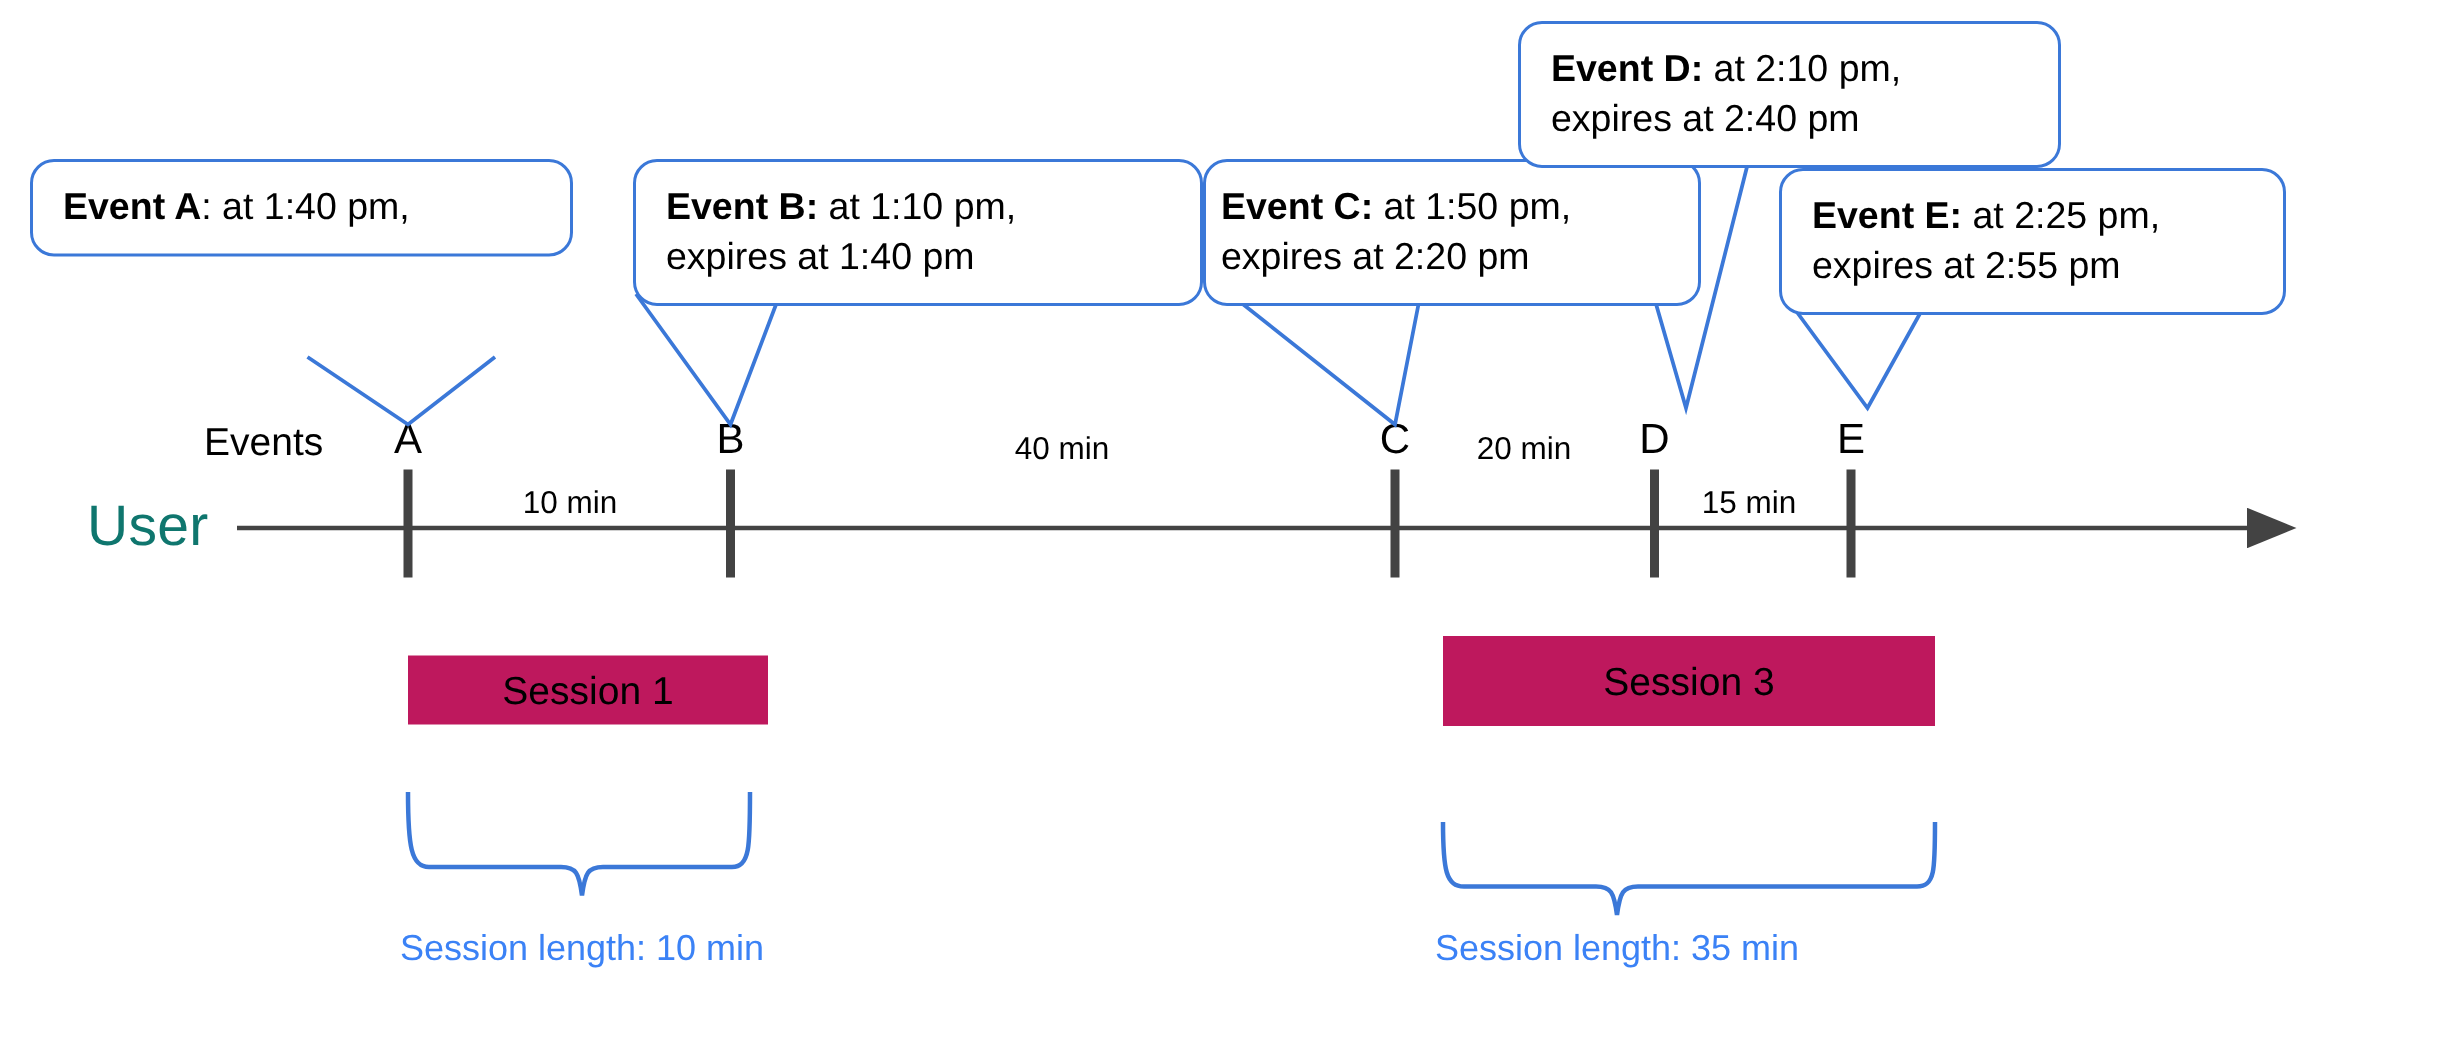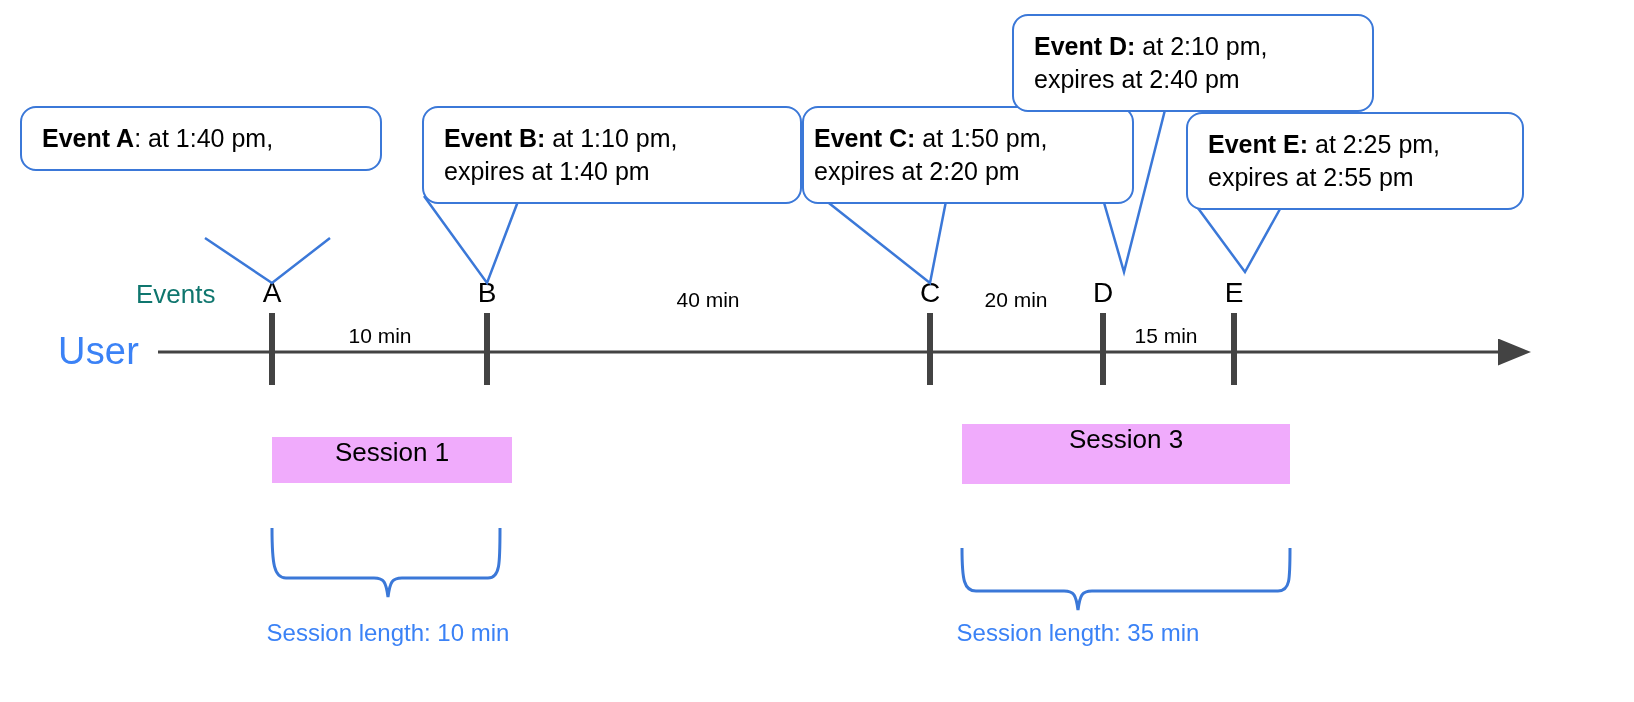--- a/index.html
+++ b/index.html
@@ -27,44 +27,44 @@
   }
   .callout .lbl{font-weight:bold;}
   .callout .rest{font-weight:normal;}
 
   
   #vec{position:absolute;left:0;top:0;width:1634px;height:702px;z-index:3;}
 
   
   .ax-user{
     position:absolute;left:58px;top:330px;
-    font-size:38px;color:#3b82f6;letter-spacing:0.2px;
+    font-size:38px;color:#0f766e;letter-spacing:0.2px;
   }
   .ax-events{
     position:absolute;left:136px;top:279px;
-    font-size:26px;color:#0f766e;
+    font-size:26px;color:#000000;
   }
   .tick-label{
     position:absolute;top:277px;
     font-size:28px;color:#000;
     text-align:center;width:40px;
   }
   .gap-label{
     position:absolute;top:288px;
     font-size:21px;color:#000;
     text-align:center;
   }
 
   
   .session{
     position:absolute;
-    background:#f0abfc;
+    background:#be185d;
     color:#000;
     font-size:26px;
-    display:flex;align-items:flex-start;justify-content:center;
+    display:flex;align-items:center;justify-content:center;
     z-index:4;
   }
   
   .caption{
     position:absolute;
     font-size:24px;color:#3b82f6;
     text-align:center;
     z-index:4;
     white-space:nowrap;
   }

